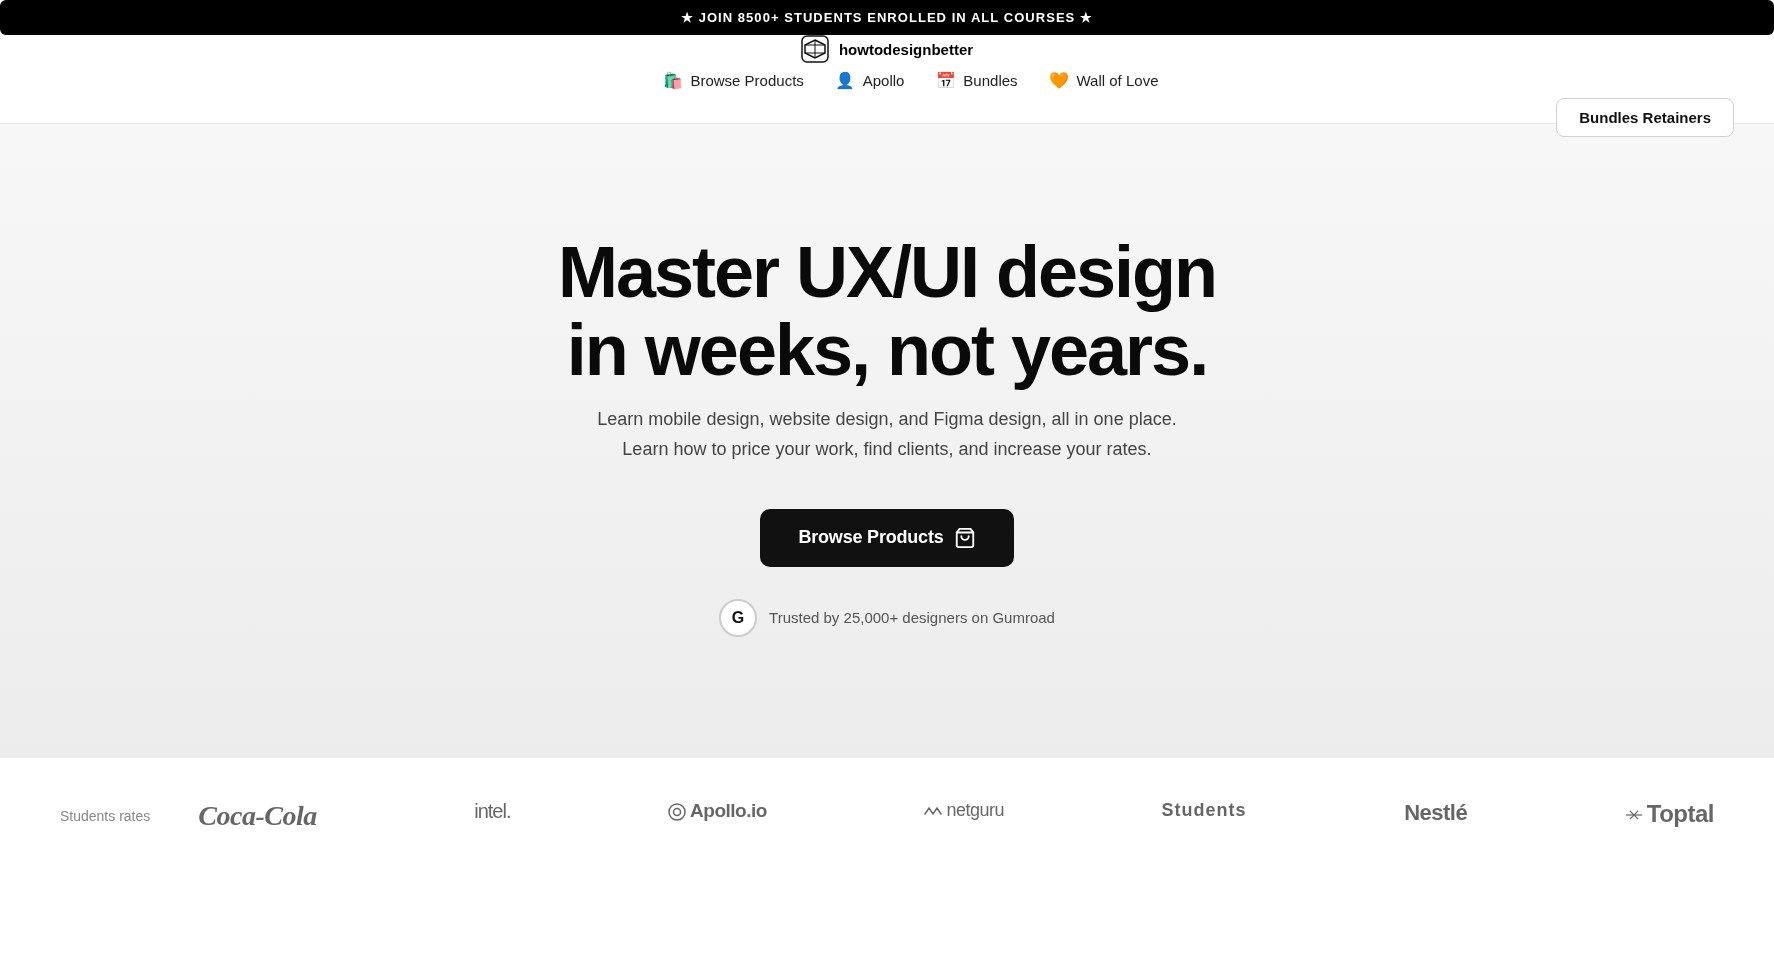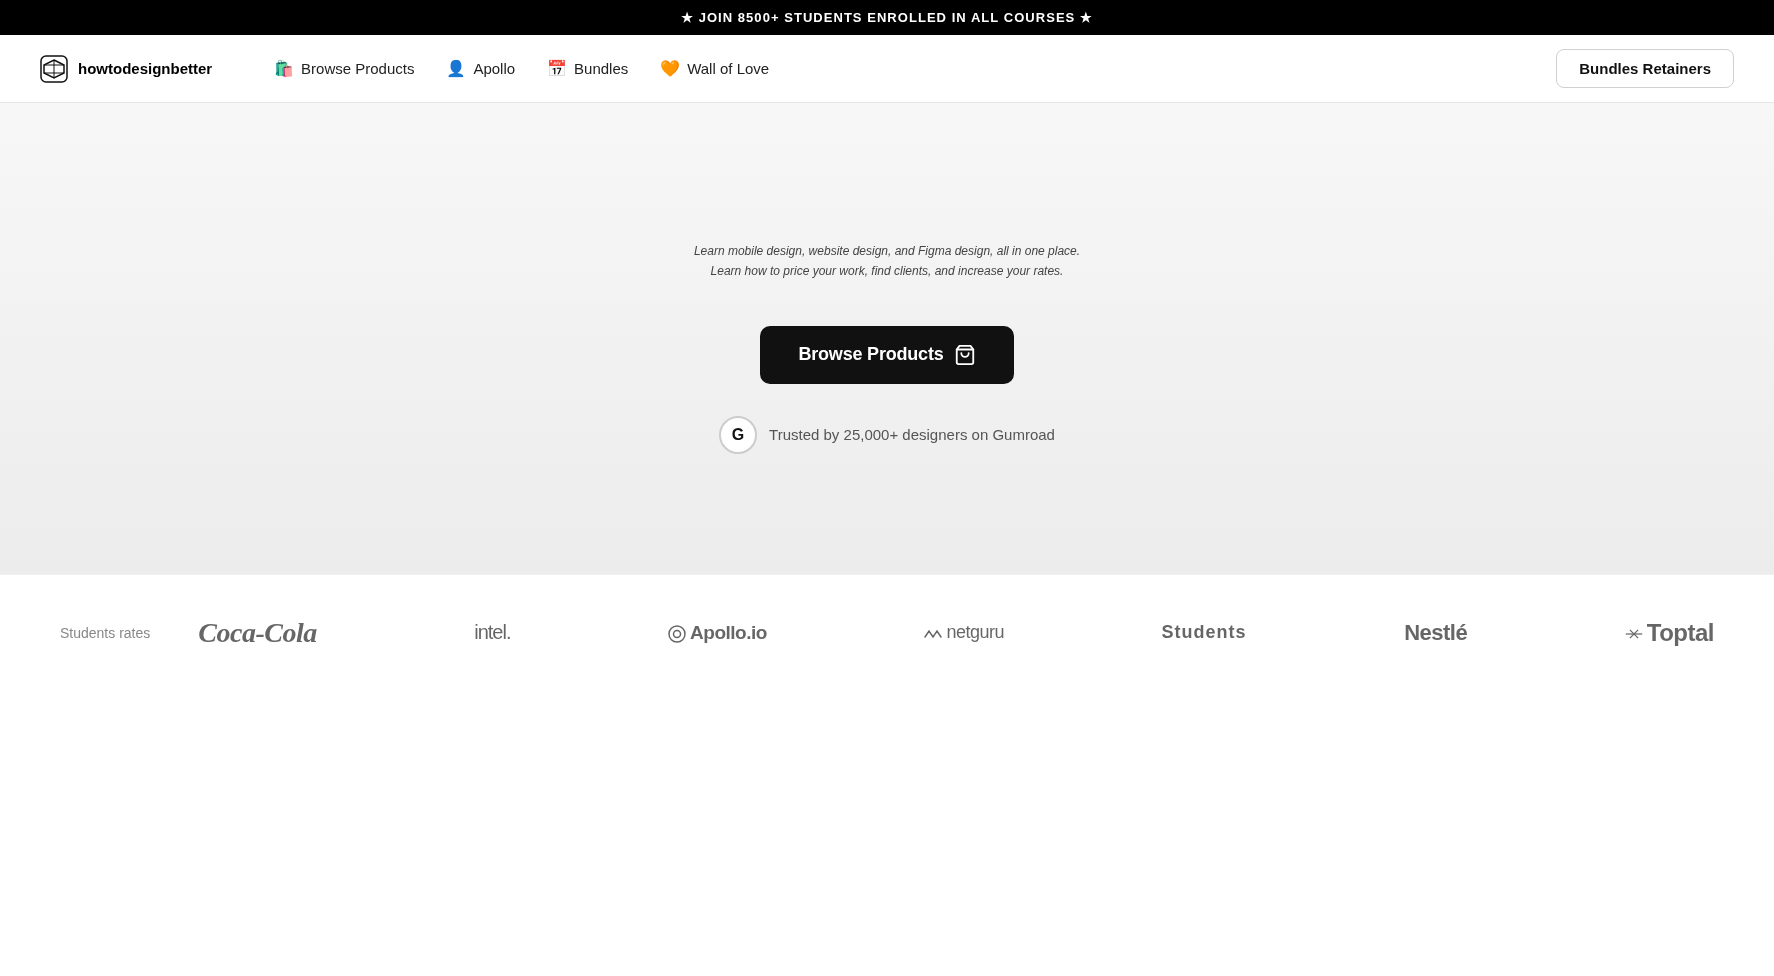--- a/index.html
+++ b/index.html
@@ -7,30 +7,32 @@
 
     
     .top-banner {
       background: #000;
       color: #fff;
       text-align: center;
       padding: 10px 20px;
       font-size: 13px;
       font-weight: 600;
       letter-spacing: 0.08em;
+      border-radius: 6px;
     }
 
     
     .navbar {
       display: flex;
       align-items: center;
       padding: 0 40px;
-      height: 68px;
+      height: 89px;
       border-bottom: 1px solid #e5e5e5;
       background: #fff;
+      flex-direction: column;
     }
     .logo-area {
       display: flex;
       align-items: center;
       gap: 10px;
       text-decoration: none;
       color: #000;
       font-size: 15px;
       font-weight: 600;
     }
@@ -80,26 +82,25 @@
     }
     .hero-title {
       font-size: 72px;
       font-weight: 900;
       line-height: 1.08;
       color: #0a0a0a;
       max-width: 720px;
       letter-spacing: -2px;
     }
     .hero-subtitle {
-      margin-top: 28px;
-      font-size: 12px;
+      margin-top: 14px;
+      font-size: 18px;
       color: #444;
       line-height: 1.7;
       max-width: 580px;
-      font-style: italic;
     }
     .hero-cta {
       margin-top: 44px;
       display: inline-flex;
       align-items: center;
       gap: 10px;
       padding: 18px 38px;
       background: #111;
       color: #fff;
       border: none;
@@ -142,21 +143,21 @@
     }
     .brands-label {
       font-size: 14px;
       color: #888;
       white-space: nowrap;
       margin-right: 48px;
       font-weight: 500;
     }
     .brands-list {
       display: flex;
-      align-items: center;
+      align-items: flex-start;
       gap: 60px;
       flex: 1;
       justify-content: space-between;
     }
     .brand-logo {
       font-size: 22px;
       font-weight: 700;
       color: #333;
       letter-spacing: -0.5px;
       opacity: 0.75;
@@ -204,20 +205,21 @@
     <a class="nav-link">
       <span class="nav-icon">🧡</span>
       <span>Wall of Love</span>
     </a>
   </div>
 
   <button class="nav-cta">Bundles Retainers</button>
 </nav>
 
 <section class="hero">
+  <h1 class="hero-title">Master UX/UI design in weeks, not years.</h1>
   <p class="hero-subtitle">
     <span>Learn mobile design, website design, and Figma design, all in one place.</span><br>
     <span>Learn how to price your work, find clients, and increase your rates.</span>
   </p>
   <button class="hero-cta">
     <span>Browse Products</span>
     <svg width="22" height="22" viewBox="0 0 24 24" fill="none" stroke="#fff" stroke-width="2" stroke-linecap="round" stroke-linejoin="round">
       <path d="M6 2L3 6v14a2 2 0 002 2h14a2 2 0 002-2V6l-3-4z"></path>
       <line x1="3" y1="6" x2="21" y2="6"></line>
       <path d="M16 10a4 4 0 01-8 0"></path>

